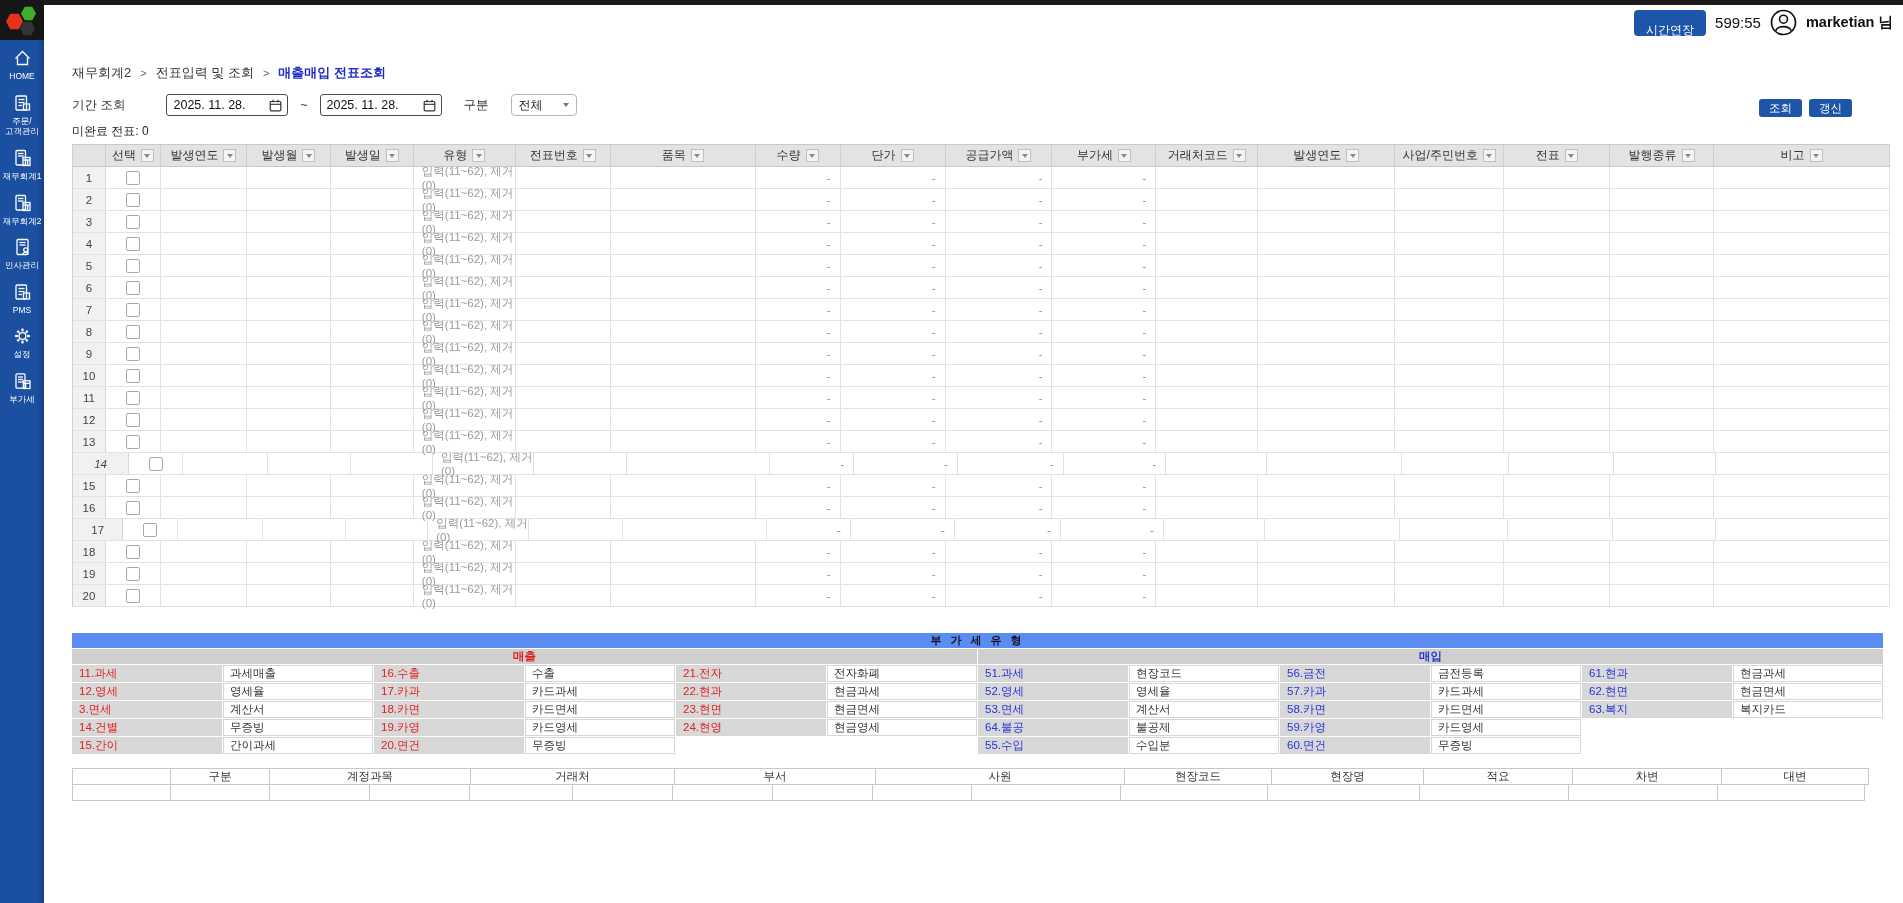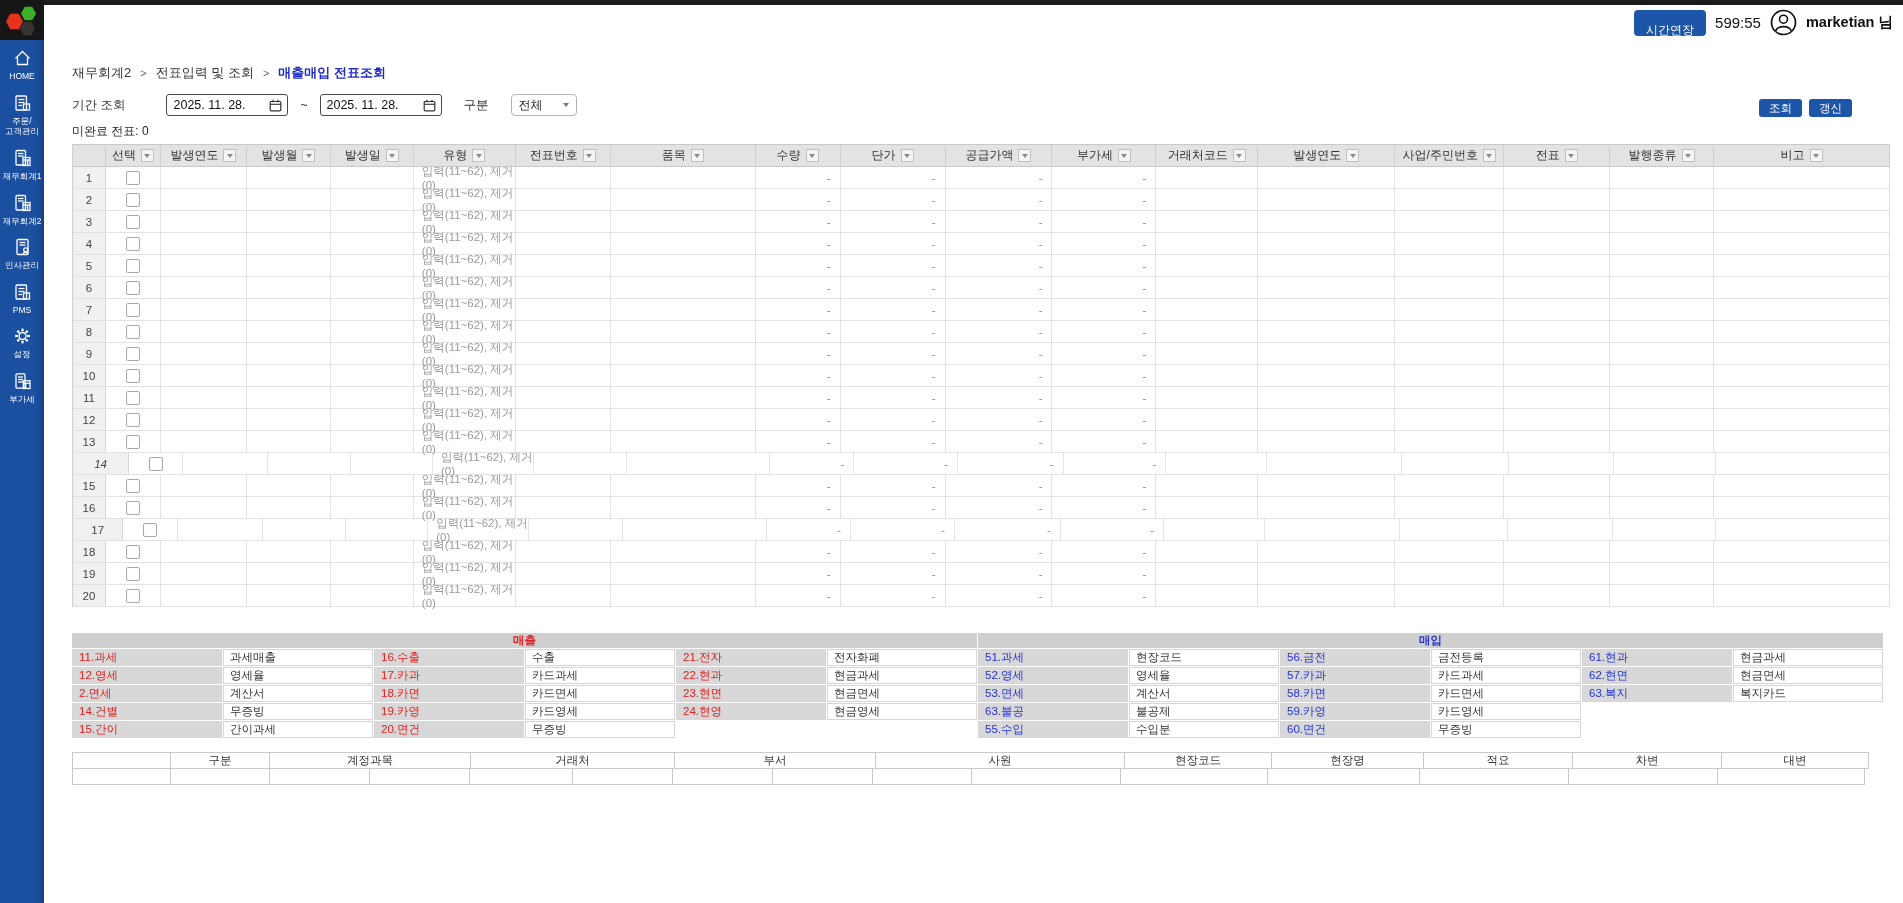--- a/index.html
+++ b/index.html
@@ -781,20 +781,21 @@
         <div class="mt-cell" style="width: 102px;"></div>
         <div class="mt-cell" style="width: 137px;"></div>
         <div class="mt-cell" style="width: 109px;"></div>
         <div class="mt-cell" style="width: 106px;"></div>
         <div class="mt-cell" style="width: 104px;"></div>
         <div class="mt-cell" style="width: 176px;"></div>
       </div>
     </div>
 
   <div class="vat" id="vat">
+    <div class="vat-band">부 가 세 유 형</div>
     <div class="vat-sec">
       <div class="vat-sechead sales">매출</div>
       <div class="vat-sechead purchase">매입</div>
     </div>
     <div id="vat-rows">
         <div class="vat-row">
           <div class="vat-cell code sales">11.과세</div>
           <div class="vat-cell name">과세매출</div>
           <div class="vat-cell code sales">16.수출</div>
           <div class="vat-cell name">수출</div>
@@ -815,41 +816,41 @@
           <div class="vat-cell code sales">22.현과</div>
           <div class="vat-cell name">현금과세</div>
           <div class="vat-cell code purchase">52.영세</div>
           <div class="vat-cell name">영세율</div>
           <div class="vat-cell code purchase">57.카과</div>
           <div class="vat-cell name">카드과세</div>
           <div class="vat-cell code purchase">62.현면</div>
           <div class="vat-cell name">현금면세</div>
         </div>
         <div class="vat-row">
-          <div class="vat-cell code sales">2.면세</div>
+          <div class="vat-cell code sales">3.면세</div>
           <div class="vat-cell name">계산서</div>
           <div class="vat-cell code sales">18.카면</div>
           <div class="vat-cell name">카드면세</div>
           <div class="vat-cell code sales">23.현면</div>
           <div class="vat-cell name">현금면세</div>
           <div class="vat-cell code purchase">53.면세</div>
           <div class="vat-cell name">계산서</div>
           <div class="vat-cell code purchase">58.카면</div>
           <div class="vat-cell name">카드면세</div>
           <div class="vat-cell code purchase">63.복지</div>
           <div class="vat-cell name">복지카드</div>
         </div>
         <div class="vat-row">
           <div class="vat-cell code sales">14.건별</div>
           <div class="vat-cell name">무증빙</div>
           <div class="vat-cell code sales">19.카영</div>
           <div class="vat-cell name">카드영세</div>
           <div class="vat-cell code sales">24.현영</div>
           <div class="vat-cell name">현금영세</div>
-          <div class="vat-cell code purchase">63.불공</div>
+          <div class="vat-cell code purchase">64.불공</div>
           <div class="vat-cell name">불공제</div>
           <div class="vat-cell code purchase">59.카영</div>
           <div class="vat-cell name">카드영세</div>
           <div class="vat-cell code purchase ghost"></div>
           <div class="vat-cell name ghost"></div>
         </div>
         <div class="vat-row">
           <div class="vat-cell code sales">15.간이</div>
           <div class="vat-cell name">간이과세</div>
           <div class="vat-cell code sales">20.면건</div>

